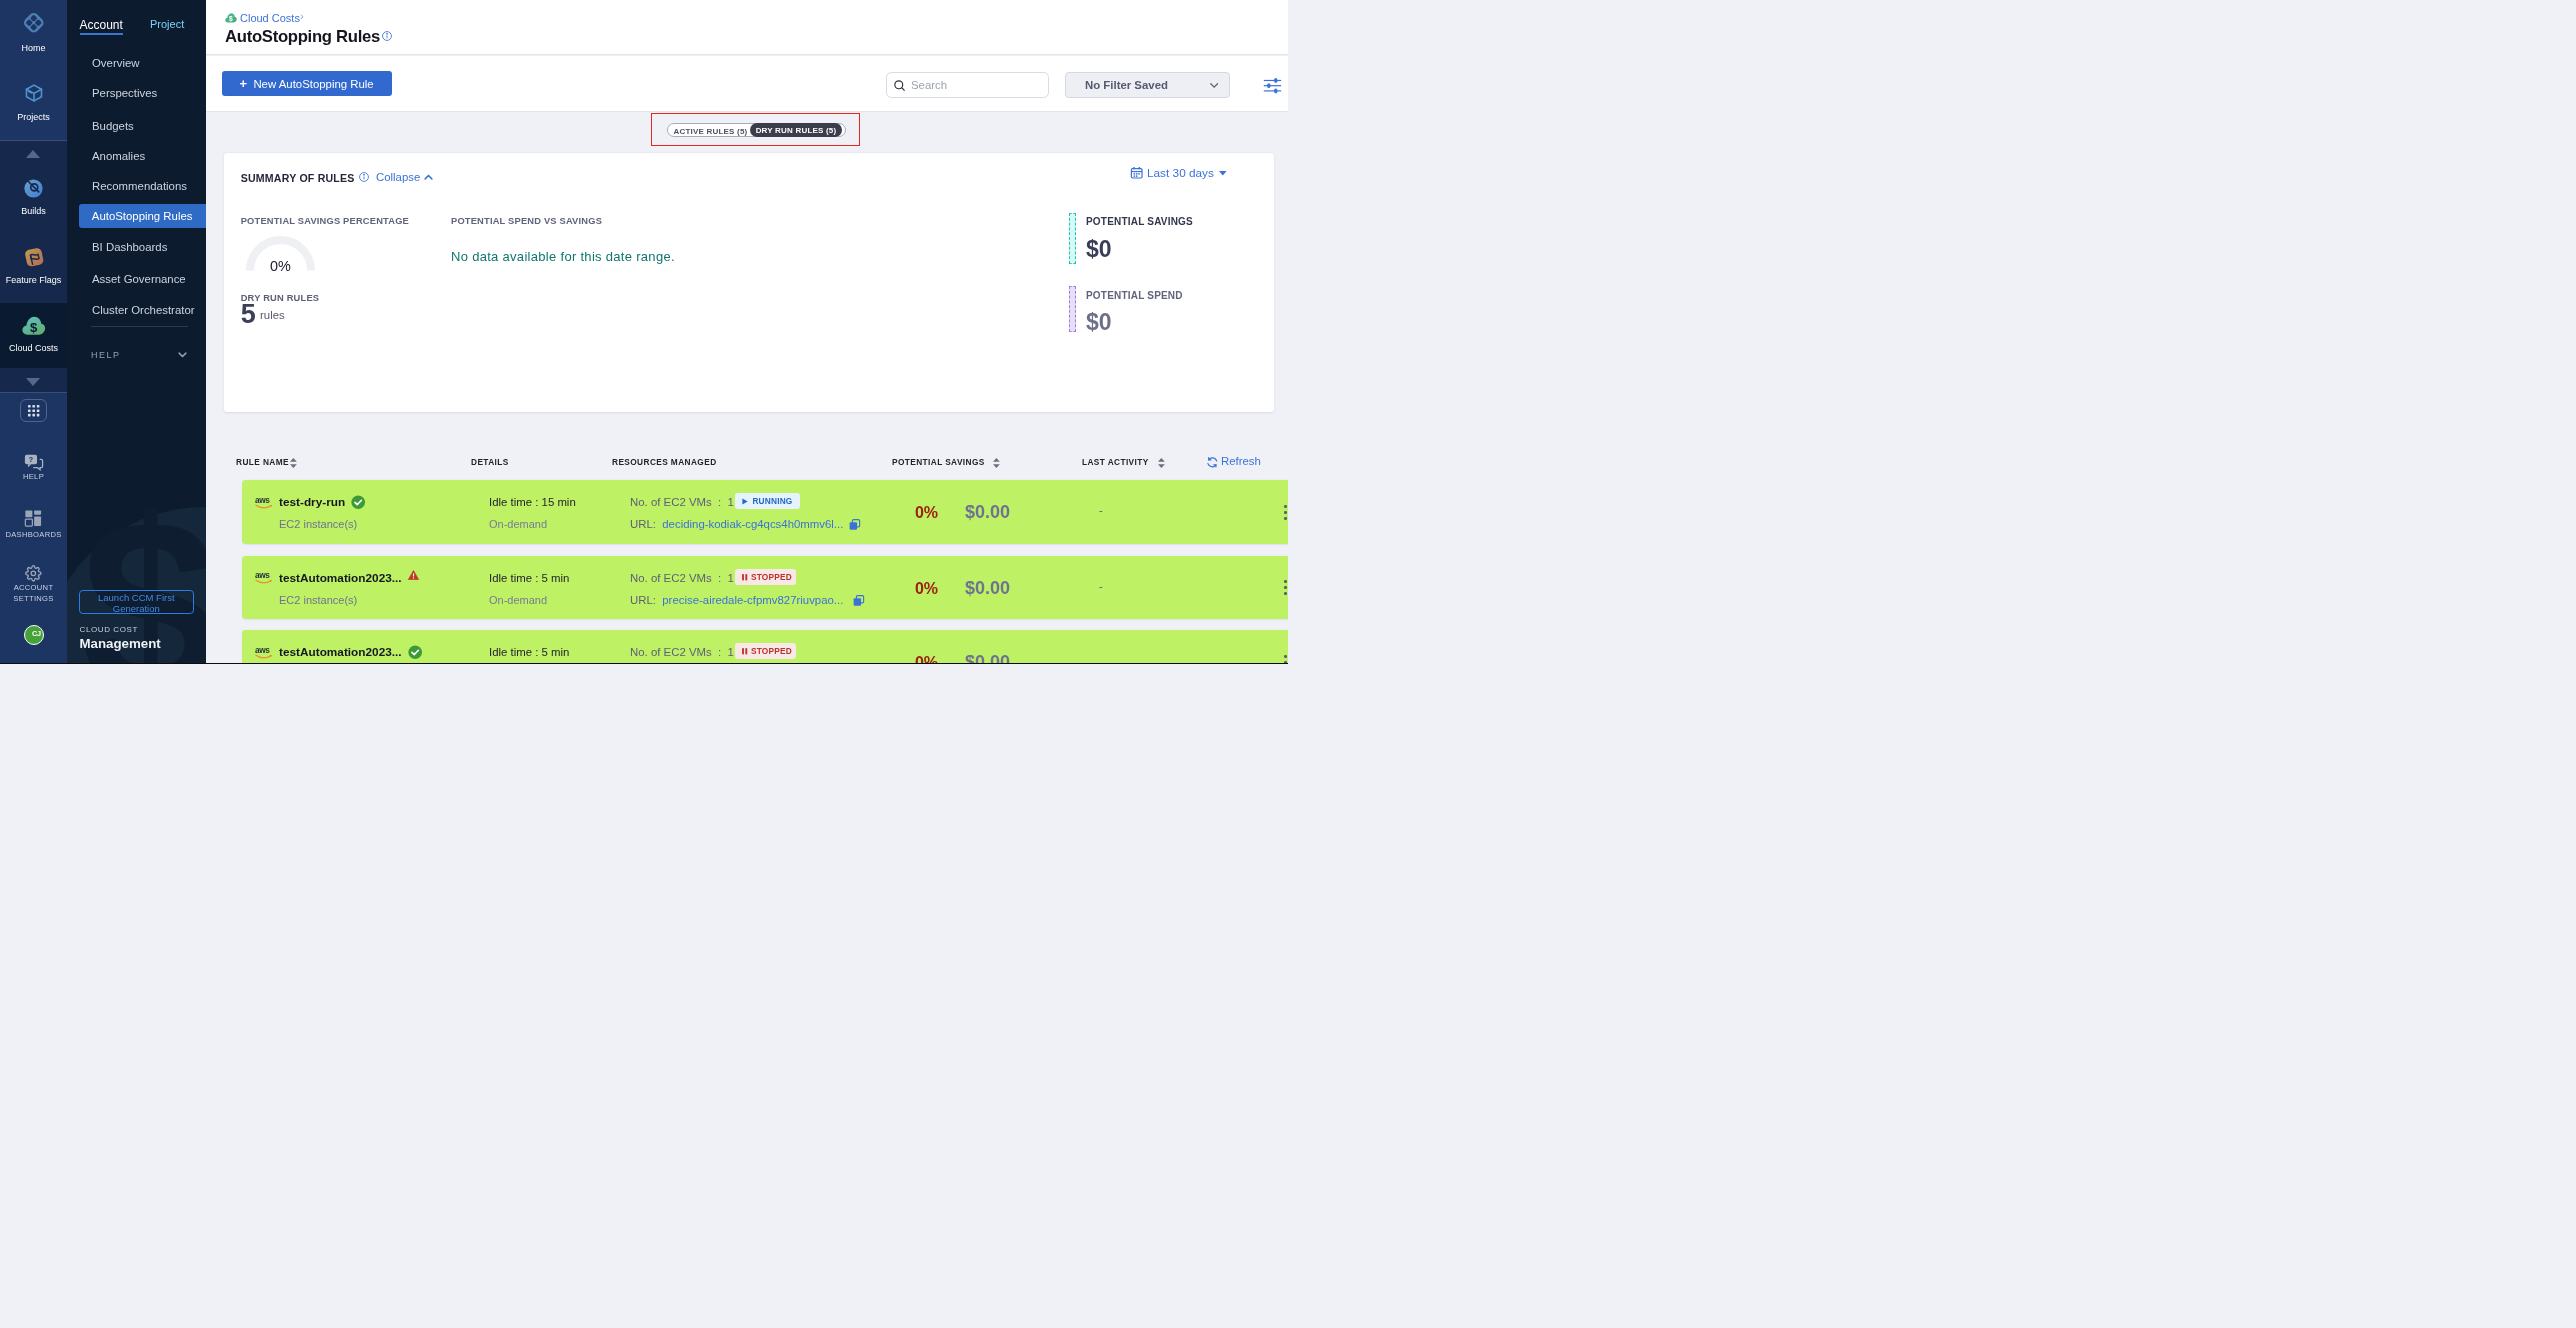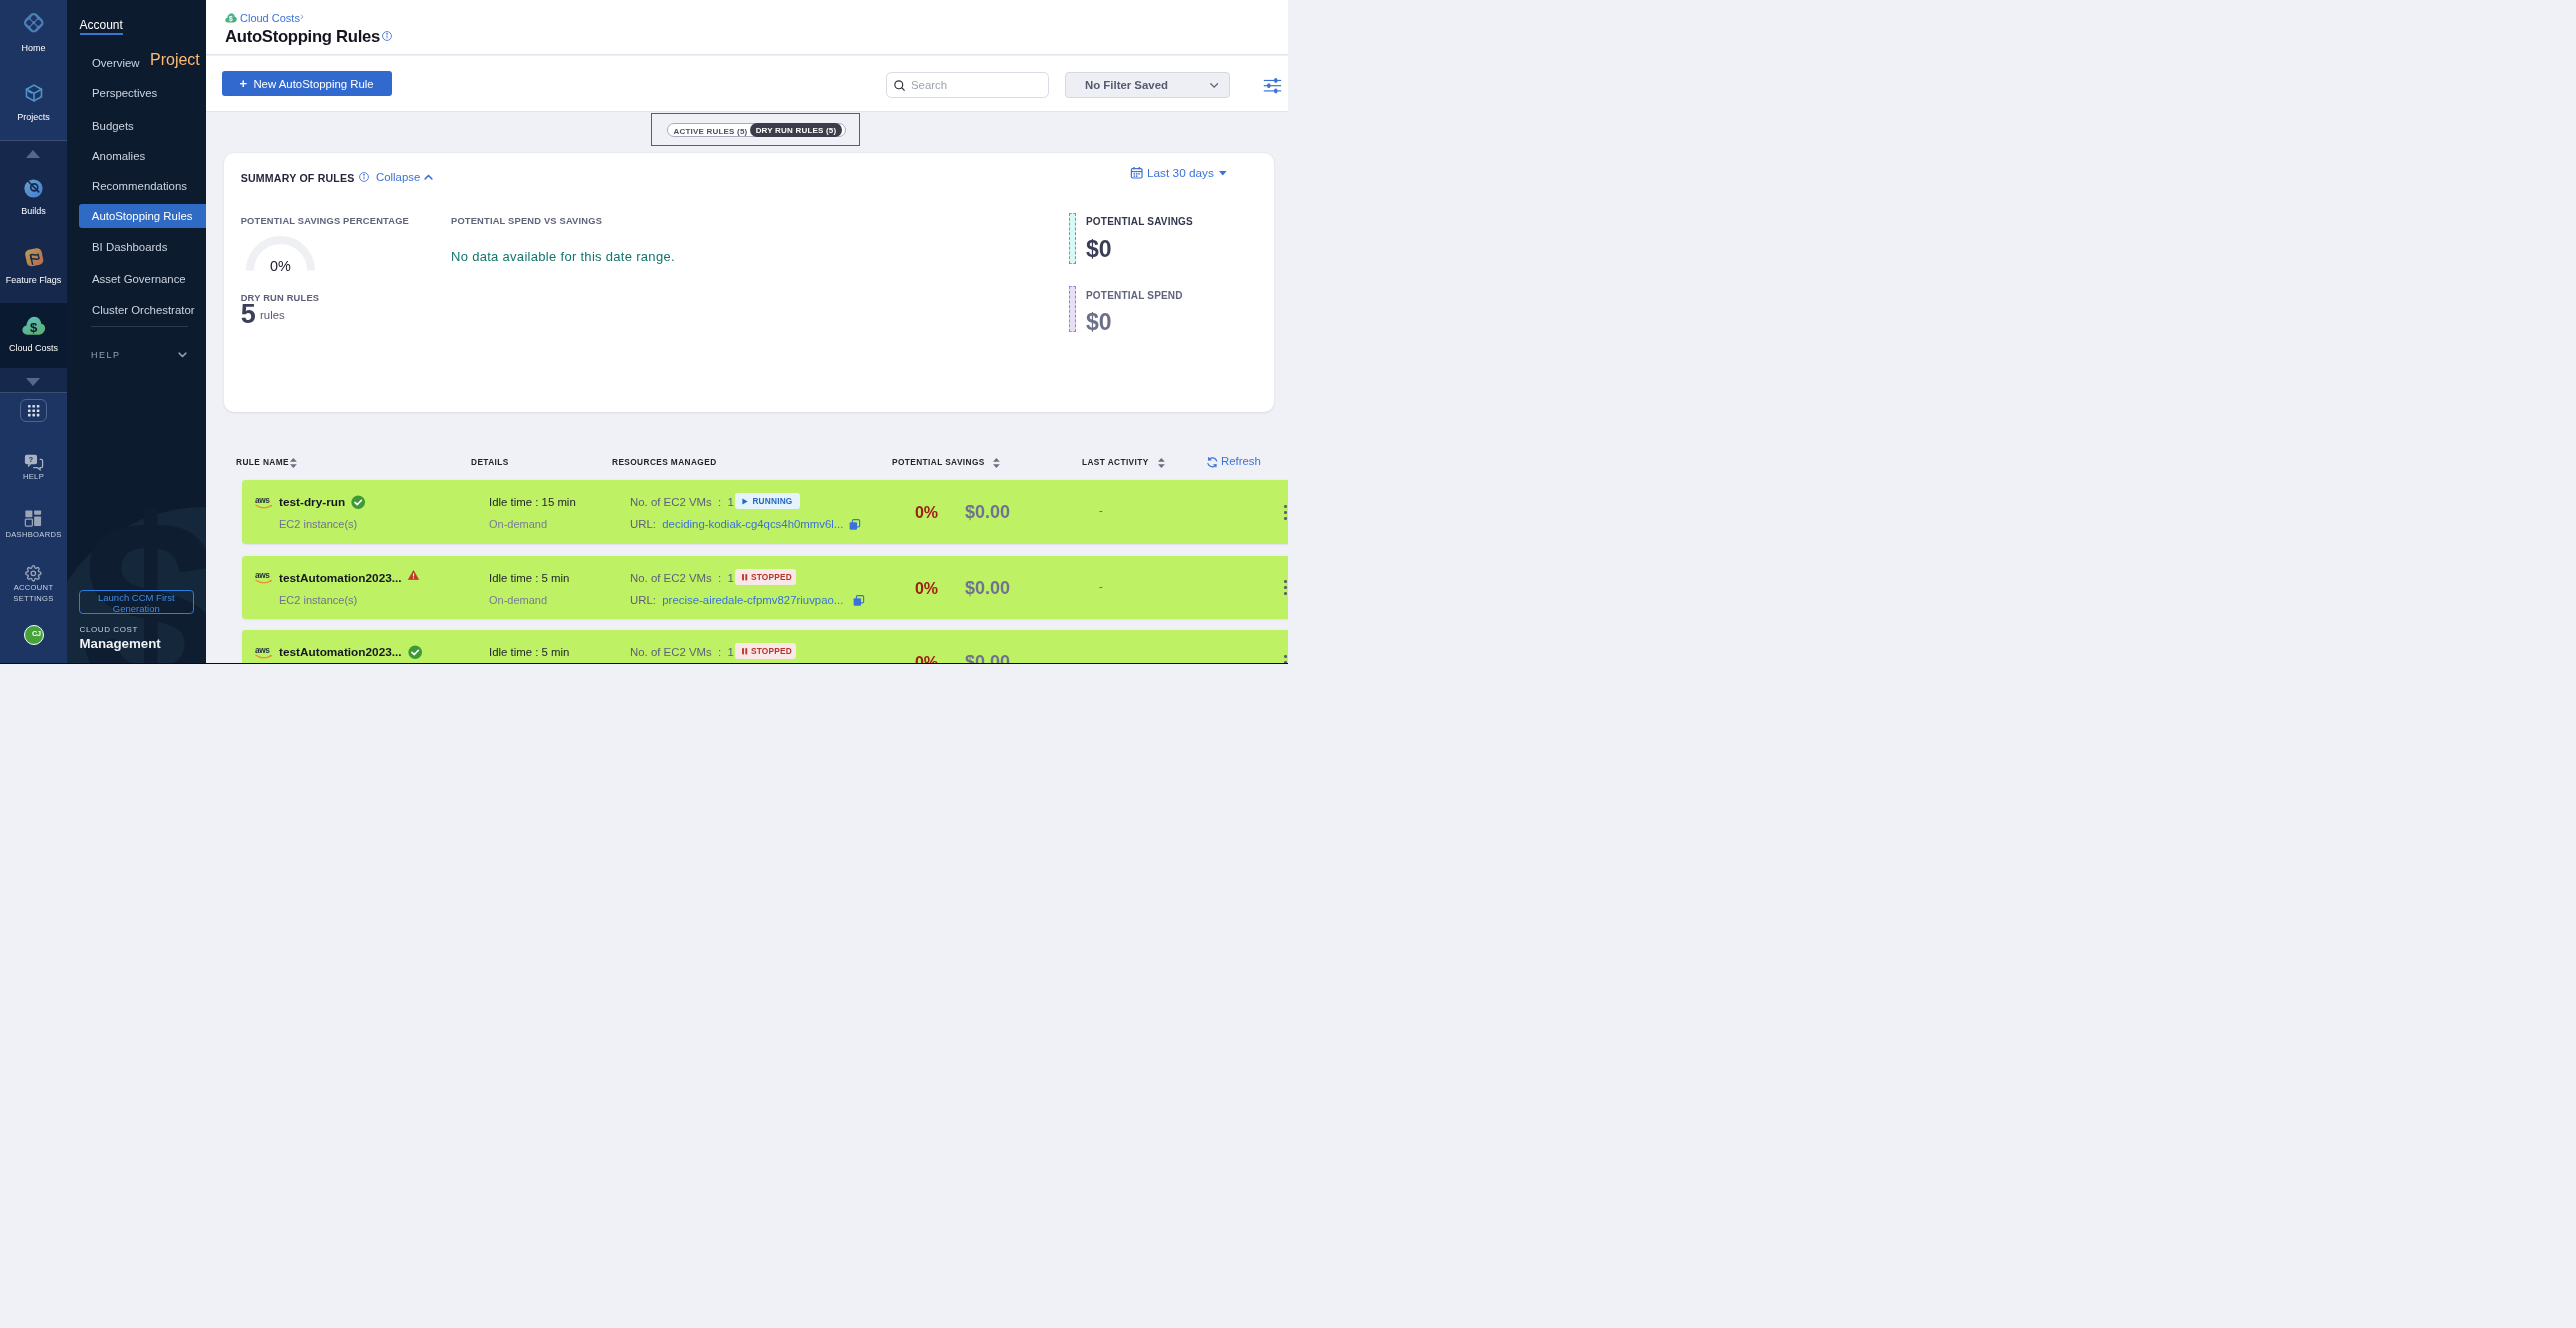--- a/index.html
+++ b/index.html
@@ -15,21 +15,21 @@
 .rail-label { position:absolute; width:67px; text-align:center; color:#fff; font-size:9px; }
 .rail-small { position:absolute; width:67px; text-align:center; color:#c9d1de; font-size:7.6px; letter-spacing:0.3px; }
 .tri-up { position:absolute; left:26px; width:0; height:0; border-left:7.6px solid transparent; border-right:7.6px solid transparent; border-bottom:8.3px solid #54688c; }
 .tri-dn { position:absolute; left:26px; width:0; height:0; border-left:7.6px solid transparent; border-right:7.6px solid transparent; border-top:8.3px solid #54688c; }
 
 
 #nav2 { position:absolute; left:67px; top:0; width:140px; height:664px; background:#0d1b2e; overflow:hidden; }
 .wm-circle { position:absolute; left:-26.5px; top:507px; width:326px; height:326px; border-radius:50%; background:#15283b; }
 .wm-s { position:absolute; left:13.7px; top:464px; font-size:250px; font-weight:bold; color:#0e1d30; }
 .tab-acct { position:absolute; left:12.5px; top:18px; font-size:12px; color:#fff; }
-.tab-proj { position:absolute; left:83px; top:18px; font-size:16px; color:#fdba74;margin-top:33px; }
+.tab-proj { position:absolute; left:83px; top:18px; font-size:11px; color:#7dd3fc; }
 .tab-under { position:absolute; left:12.5px; top:33px; width:43px; height:1.9px; background:#3b76d2; }
 .m-item { position:absolute; left:25px; font-size:11.4px; color:#ccd4e0; white-space:nowrap; }
 .m-sel { position:absolute; left:11.8px; top:204px; width:128px; height:24px; background:#2f6bc4; border-radius:3px 0 0 3px; }
 .m-sel-txt { position:absolute; left:13px; top:6px; font-size:11.4px; color:#fff; white-space:nowrap; }
 .n-divider { position:absolute; left:24px; top:326px; width:97px; height:0.8px; background:#2a3a50; }
 .setup { position:absolute; left:24px; top:350px; font-size:9px; letter-spacing:1.5px; color:#93a1b5; }
 .launch { position:absolute; left:11.8px; top:590px; width:115px; height:24px; border:0.8px solid #2e7de2; border-radius:3.8px; color:#418ae6; font-size:9.5px; text-align:center; line-height:11.4px; padding-top:0.8px; }
 .cc-small { position:absolute; left:12.5px; top:625px; font-size:8px; letter-spacing:0.6px; color:#c7cfdb; }
 .cc-mgmt { position:absolute; left:12.5px; top:636px; font-size:13.3px; font-weight:bold; color:#eef1f5; }
 
@@ -47,21 +47,21 @@
 .filter-sel { position:absolute; left:859px; top:16.3px; width:165px; height:26px; background:#edeff4; border:0.8px solid #d4d8e1; border-radius:3.8px; }
 .filter-txt { position:absolute; left:19px; top:6px; font-size:11.4px; font-weight:bold; color:#565a70; }
 
 
 .redbox { position:absolute; left:445px; top:113px; width:209px; height:33px; border:1.9px solid #e7271c; }
 .pill-l { position:absolute; left:461px; top:123px; width:179px; height:13.7px; background:#fff; border:0.8px solid #a9abbd; border-radius:7.2px; }
 .pill-r { position:absolute; left:544px; top:123px; width:92px; height:13.7px; background:#3b3d4b; border-radius:7.2px; }
 .pill-txt { position:absolute; top:2.9px; width:100%; text-align:center; font-size:8px; font-weight:bold; letter-spacing:0.2px; }
 
 
-#card { position:absolute; left:18px; top:153px; width:1050px; height:259px; background:#fff; border-radius:10px; box-shadow:0 0.8px 2.3px rgba(30,30,60,0.10); }
+#card { position:absolute; left:18px; top:153px; width:1050px; height:259px; background:#fff; border-radius:3px; box-shadow:0 0.8px 2.3px rgba(30,30,60,0.10); }
 .c-h1 { position:absolute; left:16.7px; top:18.6px; font-size:10.6px; font-weight:bold; letter-spacing:0.2px; color:#25263a; }
 .c-collapse { position:absolute; left:152px; top:18px; font-size:11.4px; color:#3b72d8; }
 .c-sub { position:absolute; font-size:9.3px; font-weight:bold; letter-spacing:0.2px; color:#60637c; }
 .c-date { position:absolute; left:923px; top:13px; font-size:11.8px; color:#3b72d8; }
 .nodata { position:absolute; left:227px; top:96px; font-size:13px; letter-spacing:0.3px; color:#0f766e; }
 .five { position:absolute; left:16.7px; top:146px; font-size:27px; font-weight:bold; color:#3c4059; }
 .five-r { position:absolute; left:36px; top:156px; font-size:11.4px; color:#565a72; }
 .dashbar { position:absolute; left:845px; width:6.8px; }
 .ps-lbl { position:absolute; left:862px; font-size:10px; font-weight:bold; letter-spacing:0.2px; }
 .ps-val { position:absolute; left:862px; font-size:23px; font-weight:bold; }

